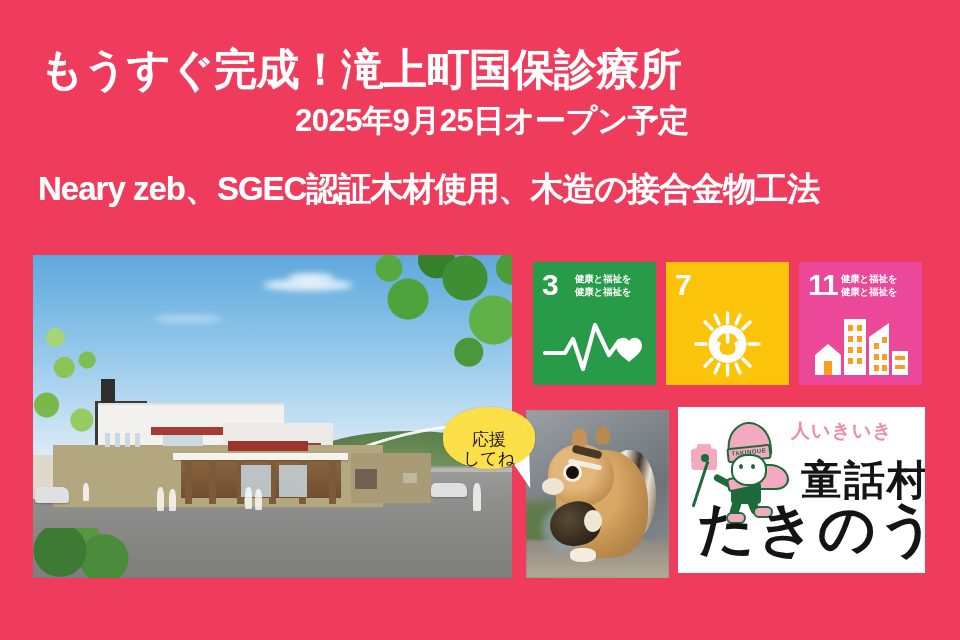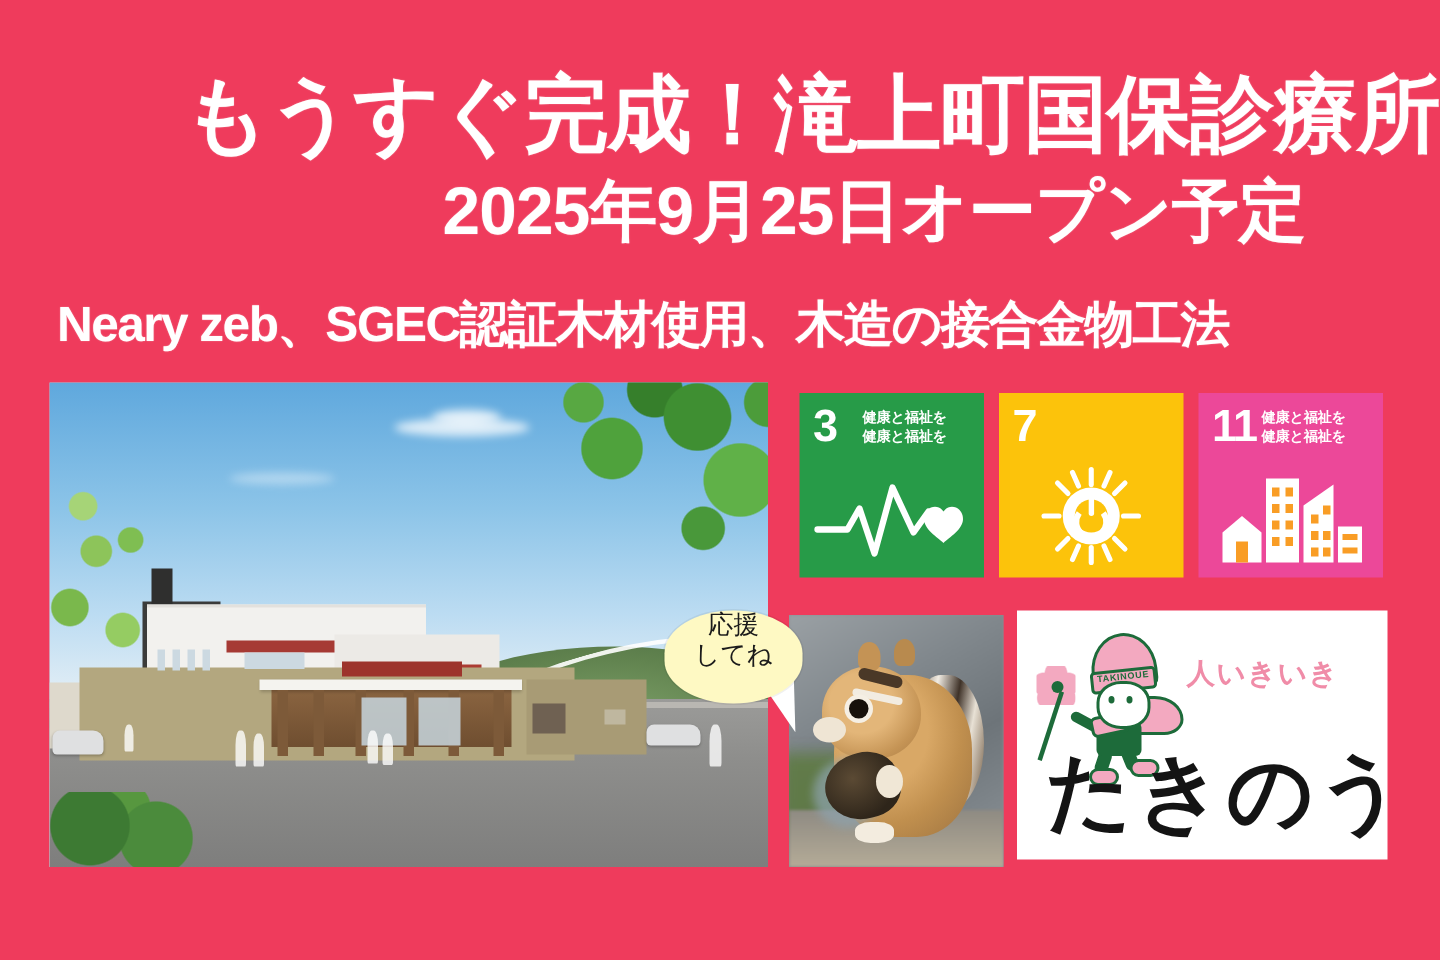--- a/index.html
+++ b/index.html
@@ -12,22 +12,22 @@
   }
   .poster{position:absolute;inset:0;}
 
   
   .headlines{position:absolute;left:0;top:48px;width:960px;}
   .hl{
     color:#ffffff;white-space:nowrap;line-height:1.0;
     font-weight:700;letter-spacing:-0.5px;
     text-shadow:0 0 1px rgba(255,255,255,.45);
   }
-  .hl1{font-size:56px;margin-left:40px;text-align:right;}
-  .hl2{font-size:45px;margin-left:295px;margin-top:14px;}
+  .hl1{font-size:43px;margin-left:40px;}
+  .hl2{font-size:31px;margin-left:295px;margin-top:14px;}
   .hl3{font-size:33px;margin-left:38px;margin-top:36px;letter-spacing:-1px;}
 
   
   .render{
     position:absolute;left:33px;top:255px;width:479px;height:323px;
     overflow:hidden;background:#b9c9d6;
   }
   .sky{
     position:absolute;inset:0;
     background:linear-gradient(180deg,#5fa8dd 0%,#8cc4e8 26%,#bcdcf2 48%,#dcebf5 62%,#eef4f7 72%,#eef3f4 100%);
@@ -96,22 +96,22 @@
   .bush{
     position:absolute;left:-6px;bottom:-6px;width:110px;height:56px;
     background:radial-gradient(circle at 30% 40%,#3d7a33 0 26px,transparent 27px),
                radial-gradient(circle at 70% 55%,#4b8b3c 0 24px,transparent 25px),
                radial-gradient(circle at 50% 20%,#57973f 0 18px,transparent 19px);
   }
 
   
   .balloon{
     position:absolute;left:443px;top:407px;width:92px;height:62px;
-    background:#fef9c3;border-radius:50%/46%;
-    display:flex;align-items:flex-start;justify-content:center;z-index:6;
+    background:#fde047;border-radius:50%/46%;
+    display:flex;align-items:flex-end;justify-content:center;z-index:6;
     box-shadow:0 0 0 1px rgba(0,0,0,.06);
   }
   .balloon-txt{
     font-size:17px;color:#1b1b1b;line-height:1.15;text-align:center;font-weight:500;
   }
   .balloon-tail{
     position:absolute;left:515px;top:455px;width:0;height:0;z-index:6;
     border-left:10px solid transparent;border-right:10px solid transparent;
     border-top:34px solid #ffffff;transform:rotate(-18deg);
   }
@@ -168,21 +168,21 @@
   .cm-blue{position:absolute;left:16px;top:96px;width:46px;height:46px;background:#8ea3ae;
     border-radius:50%;filter:blur(3px);opacity:.7;}
 
   
   .logo{
     position:absolute;left:678px;top:407px;width:247px;height:166px;
     background:#ffffff;overflow:hidden;
   }
   .logo-inner{position:absolute;inset:5px;background:#ffffff;}
   .logo-top1{
-    position:absolute;left:108px;top:24px;font-size:19px;color:#F08CA8;
+    position:absolute;left:108px;top:6px;font-size:19px;color:#F08CA8;
     font-weight:700;letter-spacing:1px;white-space:nowrap;
   }
   .logo-top2{
     position:absolute;left:120px;top:28px;font-size:19px;color:#F08CA8;
     font-weight:700;letter-spacing:1px;white-space:nowrap;
   }
   .logo-mid{
     position:absolute;left:118px;top:48px;font-size:41px;color:#141414;
     font-weight:700;letter-spacing:2px;white-space:nowrap;line-height:1;
   }
@@ -411,17 +411,18 @@
         <div class="m-arm"></div>
         <div class="m-scarf"></div>
         <div class="m-hat"></div>
         <div class="m-hatband">TAKINOUE</div>
         <div class="m-face"></div>
         <div class="m-eye1"></div>
         <div class="m-eye2"></div>
       </div>
 
       <div class="logo-top1">人いきいき</div>
+      <div class="logo-mid">童話村</div>
       <div class="logo-big">たきのうえ</div>
     </div>
   </div>
 
 </div>
 
 </body></html>

